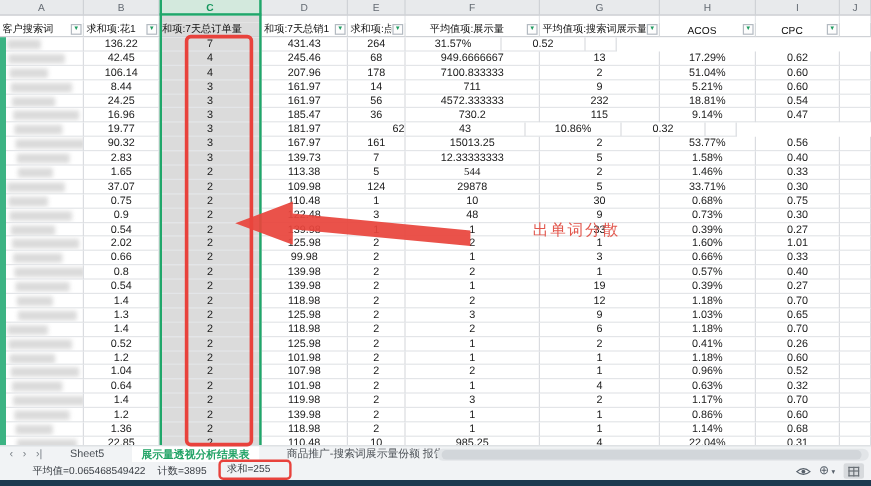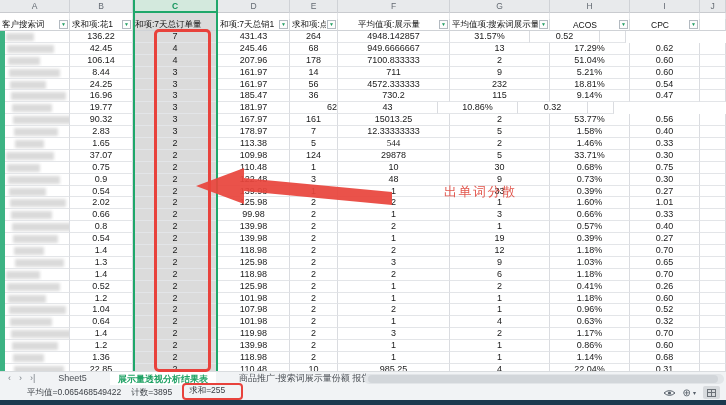--- a/index.html
+++ b/index.html
@@ -160,21 +160,20 @@
     </div>
   <div id="grid">
       <div class="trow">
         <div class="cell a" style="width: 70px;">
           <span class="blob" style="left: 6px; width: 28px;"></span>
         </div>
         <div class="cell" style="width: 63px;">136.22</div>
         <div class="cell selc" style="width: 85px;">7</div>
         <div class="cell" style="width: 72px;">431.43</div>
         <div class="cell" style="width: 48px;">264</div>
-        <div class="cell" style="width: 112px;">4948.142857</div>
         <div class="cell" style="width: 80px;">31.57%</div>
         <div class="cell" style="width: 70px;">0.52</div>
         <div class="cell" style="width: 26px;"></div>
       </div>
       <div class="trow">
         <div class="cell a" style="width: 70px;">
           <span class="blob" style="left: 7px; width: 47px;"></span>
         </div>
         <div class="cell" style="width: 63px;">42.45</div>
         <div class="cell selc" style="width: 85px;">4</div>
@@ -268,21 +267,21 @@
         <div class="cell" style="width: 80px;">53.77%</div>
         <div class="cell" style="width: 70px;">0.56</div>
         <div class="cell" style="width: 26px;"></div>
       </div>
       <div class="trow">
         <div class="cell a" style="width: 70px;">
           <span class="blob" style="left: 14px; width: 44px;"></span>
         </div>
         <div class="cell" style="width: 63px;">2.83</div>
         <div class="cell selc" style="width: 85px;">3</div>
-        <div class="cell" style="width: 72px;">178.97</div>
+        <div class="cell" style="width: 72px;">139.73</div>
         <div class="cell" style="width: 48px;">7</div>
         <div class="cell" style="width: 112px;">12.33333333</div>
         <div class="cell" style="width: 100px;">5</div>
         <div class="cell" style="width: 80px;">1.58%</div>
         <div class="cell" style="width: 70px;">0.40</div>
         <div class="cell" style="width: 26px;"></div>
       </div>
       <div class="trow">
         <div class="cell a" style="width: 70px;">
           <span class="blob" style="left: 15px; width: 29px;"></span>

